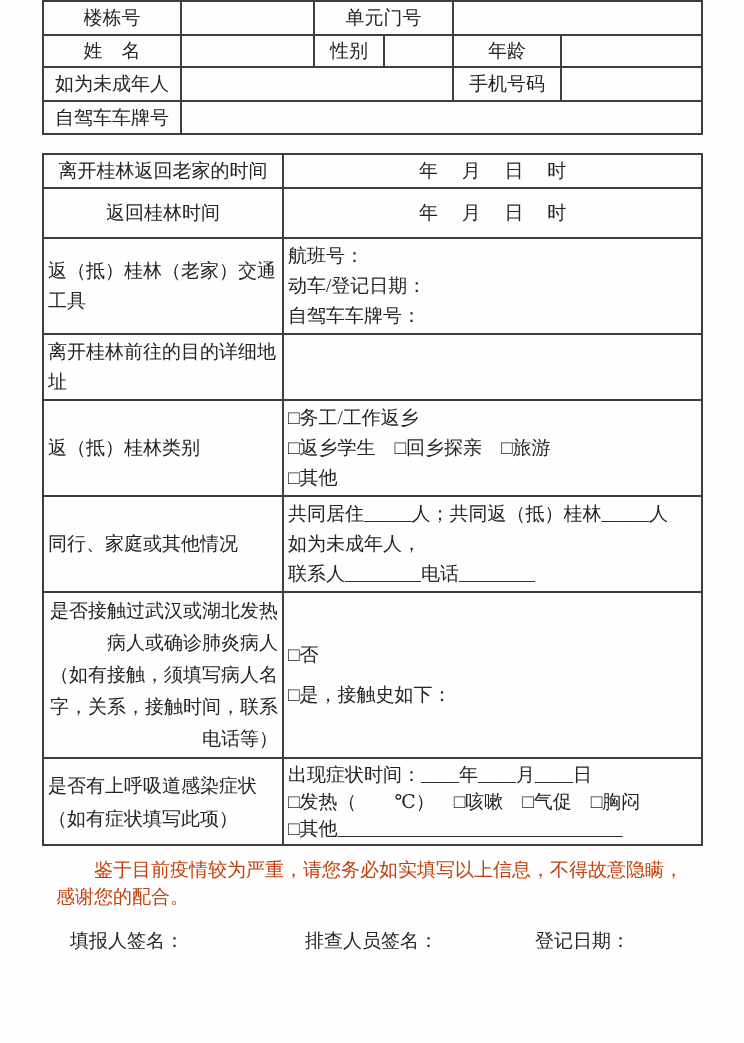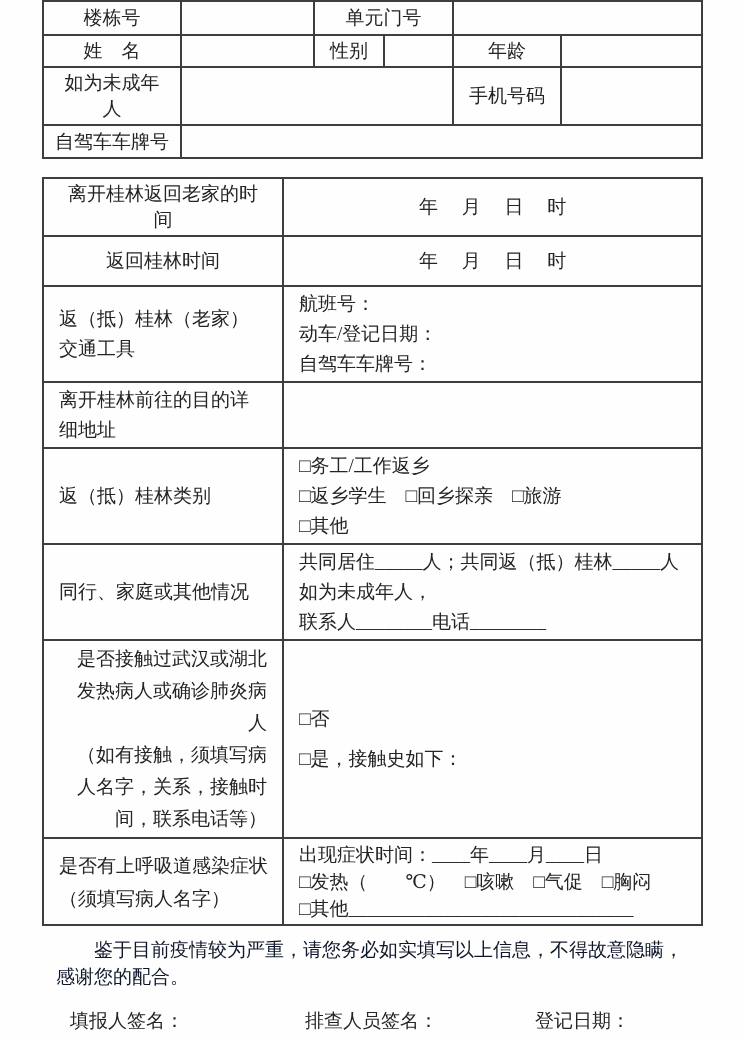--- a/index.html
+++ b/index.html
@@ -25,21 +25,21 @@
 
   table.tbl {
     border-collapse: collapse;
     table-layout: fixed;
     margin-left: 42px;
     width: 659px;
   }
   table.tbl td {
     border: 2px solid #3e3e3e;
     font-size: 19px;
-    padding: 2px 15px;
+    padding: 2px 4px;
     vertical-align: middle;
     overflow: hidden;
     color: #242424;
   }
   table.main { margin-top: 18px; }
 
   .c  { text-align: center; }
   .lft { text-align: left; padding-left: 6px; }
   .vtop { vertical-align: top; padding-top: 4px; }
 
@@ -49,21 +49,21 @@
   .lbl2 { line-height: 33px; white-space: nowrap; }
   .gap-after { margin-bottom: 10px; }
   .wrapcell { line-height: 30px; }
 
   .notice {
     margin: 10px 50px 0 56px;
     width: 632px;
     font-size: 19px;
     line-height: 27px;
     text-indent: 2em;
-    color: #0f172a;
+    color: #c2410c;
   }
   .sig-row {
     display: flex;
     margin: 18px 0 0 70px;
     font-size: 19px;
     color: #242424;
     white-space: nowrap;
   }
   .sig-inspector { margin-left: 121px; }
   .sig-date { margin-left: 97px; }
@@ -159,21 +159,21 @@
           <div class="ln-tight">（如有接触，须填写病人名字，关系，接触时间，联系电话等）</div>
         </td>
         <td class="lft vtop">
           <div class="ln gap-after">□否</div>
           <div class="ln">□是，接触史如下：</div>
         </td>
       </tr>
       <tr style="height:85px">
         <td class="lft">
           <div class="lbl2">是否有上呼吸道感染症状</div>
-          <div class="lbl2">（须填写病人名字）</div>
+          <div class="lbl2">（如有症状填写此项）</div>
         </td>
         <td class="lft">
           <div class="ln-sym">出现症状时间：____年____月____日</div>
           <div class="ln-sym">□发热（　　℃）　□咳嗽　□气促　□胸闷</div>
           <div class="ln-sym">□其他______________________________</div>
         </td>
       </tr>
     </tbody>
   </table>
 

